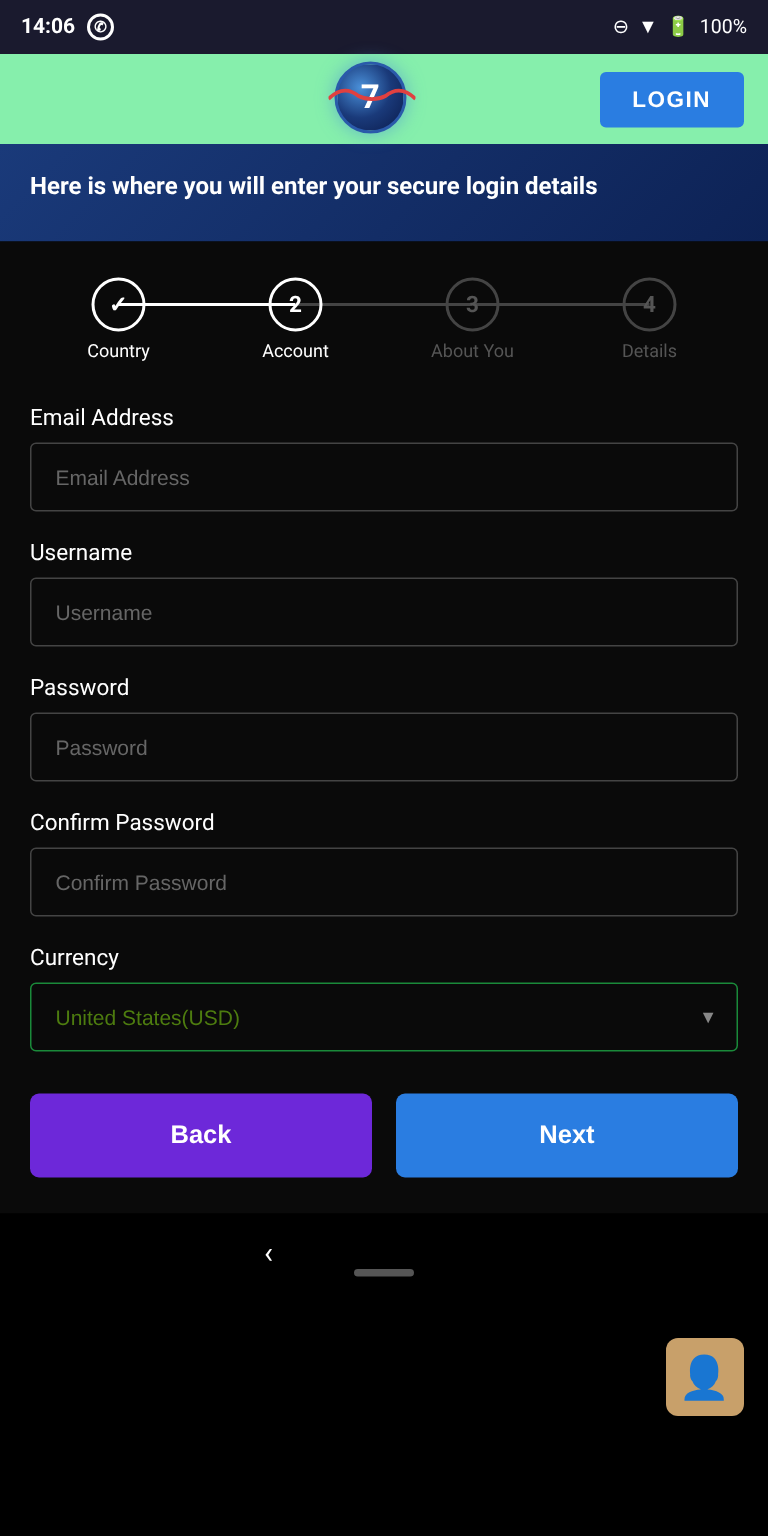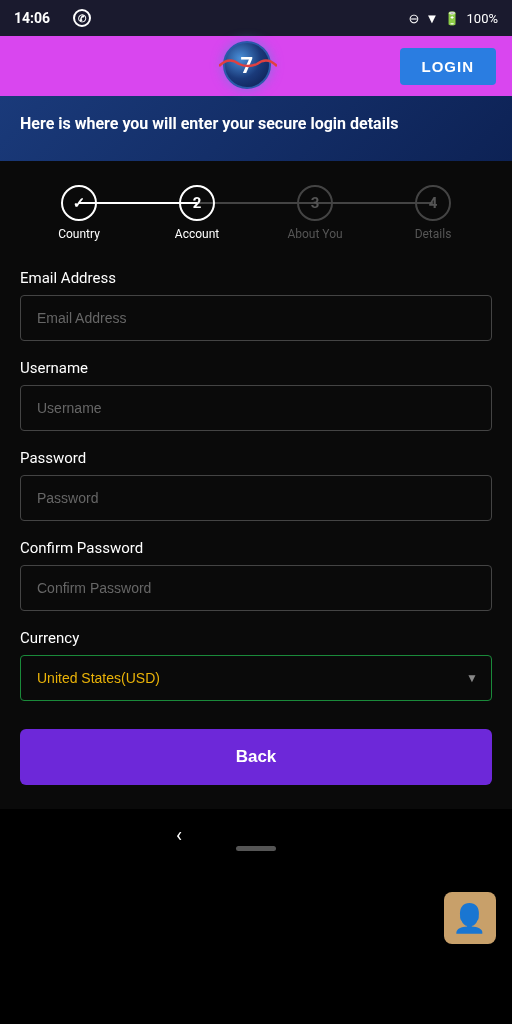--- a/index.html
+++ b/index.html
@@ -19,21 +19,21 @@
       background: #1a1a2e;
       display: flex;
       justify-content: space-between;
       align-items: center;
       padding: 6px 14px;
       height: 36px;
     }
     .status-left {
       display: flex;
       align-items: center;
-      gap: 23px;
+      gap: 8px;
       font-size: 14px;
       font-weight: bold;
       color: #fff;
     }
     .status-right {
       display: flex;
       align-items: center;
       gap: 6px;
       font-size: 13px;
       color: #fff;
@@ -44,21 +44,21 @@
       border: 2px solid #fff;
       border-radius: 50%;
       display: flex;
       align-items: center;
       justify-content: center;
       font-size: 10px;
     }
 
     
     .header {
-      background: #d946ef;
+      background: #86efac;
       display: flex;
       justify-content: space-between;
       align-items: center;
       padding: 8px 16px;
       height: 60px;
     }
     .logo-container {
       flex: 1;
       display: flex;
       justify-content: center;
@@ -225,21 +225,21 @@
     .select-wrapper {
       position: relative;
     }
     .form-select {
       width: 100%;
       background: transparent;
       border: 1.5px solid #1a8a3a;
       border-radius: 4px;
       padding: 14px 40px 14px 16px;
       font-size: 14px;
-      color: #eab308;
+      color: #4d7c0f;
       outline: none;
       appearance: none;
       cursor: pointer;
     }
     .select-arrow {
       position: absolute;
       right: 14px;
       top: 50%;
       transform: translateY(-50%);
       color: #888;
@@ -416,20 +416,21 @@
         <option>United States(USD)</option>
         <option>Euro(EUR)</option>
         <option>British Pound(GBP)</option>
       </select>
       <span class="select-arrow">▼</span>
     </div>
   </div>
 
   <div class="button-row">
     <button class="btn-back">Back</button>
+    <button class="btn-next">Next</button>
   </div>
 
 </div>
 
 <div class="fab">
   <span class="fab-person">👤</span>
 </div>
 
 <div class="bottom-nav">
   <span class="nav-back-btn">‹</span>

